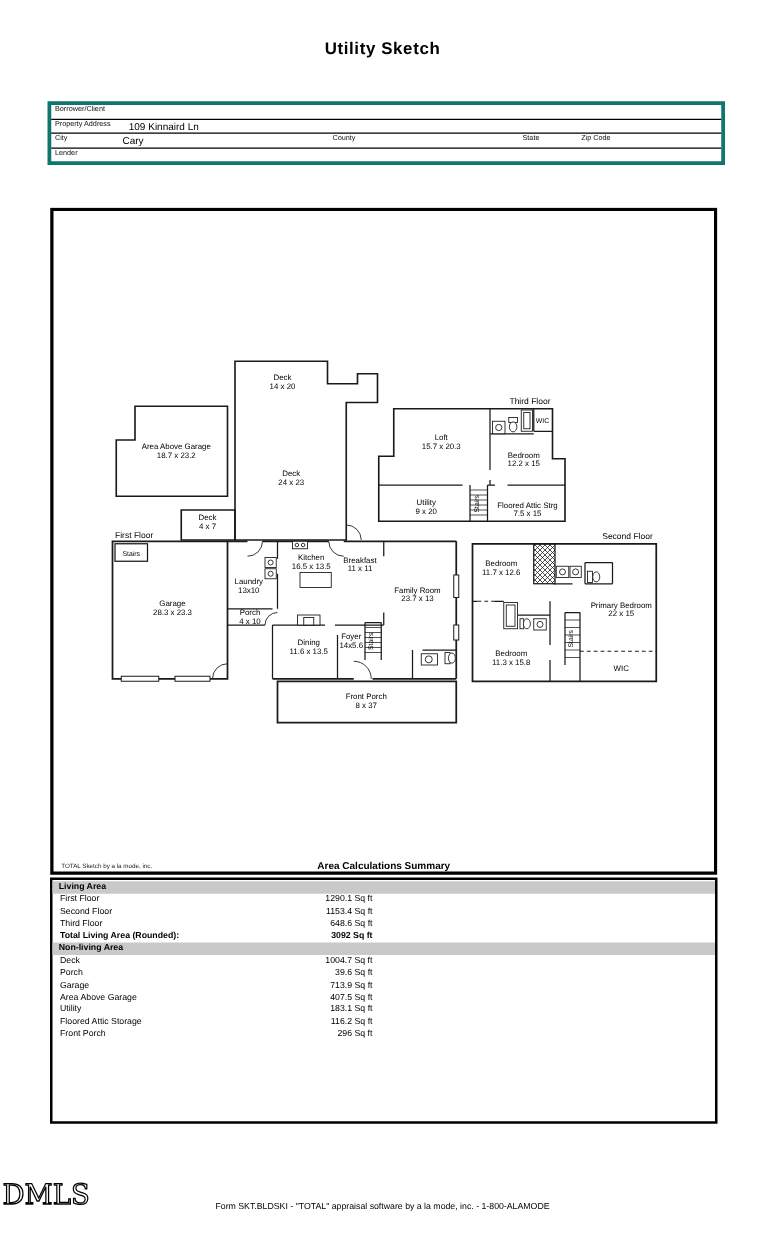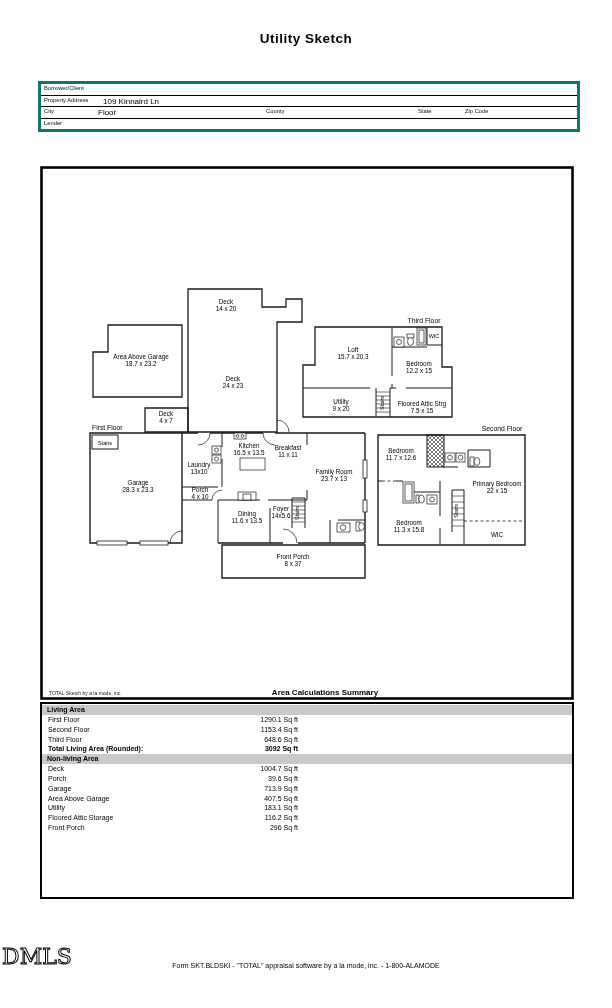--- a/index.html
+++ b/index.html
@@ -7,21 +7,21 @@
   .abs{position:absolute;}
   
   .page-title{left:0;top:31px;width:612px;text-align:center;font-size:13.5px;font-weight:bold;letter-spacing:.5px;}
   
   .form-table{left:38px;top:53px;width:536px;border:3px solid #0f766e;margin-top:28px;}
   .form-row{position:relative;height:10.5px;border-bottom:1px solid #000;}
   .form-row:last-child{border-bottom:none;}
   .flabel{position:absolute;top:1px;left:3px;font-size:5.8px;color:#111;}
   .fvalue{position:absolute;top:1px;font-size:8px;}
   
-  .sketch-box{left:40px;top:166px;width:534px;height:534px;padding-left:36px;}
+  .sketch-box{left:40px;top:166px;width:534px;height:534px;}
   .sketch-box svg{position:absolute;left:0;top:0;}
   .credit{position:absolute;left:9px;bottom:4px;font-size:5px;color:#222;}
   .calc-title{position:absolute;left:0;bottom:3px;width:100%;text-align:center;font-size:8px;font-weight:bold;}
   
   .summary-box{left:40px;top:702px;width:534px;height:197px;border:2px solid #000;box-sizing:border-box;}
   .bar{height:10px;line-height:10px;background:#c9c9c9;font-size:7px;font-weight:bold;padding-left:5px;margin-top:1px;}
   .srow{position:relative;height:9.8px;line-height:9.8px;font-size:7px;}
   .srow .lbl{position:absolute;left:6px;top:0;}
   .srow .val{position:absolute;left:0;top:0;width:256px;text-align:right;}
   .srow.bold{font-weight:bold;}
@@ -41,21 +41,21 @@
 <div class="abs form-table">
   <div class="form-row">
     <span class="flabel">Borrower/Client</span>
   </div>
   <div class="form-row">
     <span class="flabel">Property Address</span>
     <span class="fvalue" style="left:62px;">109 Kinnaird Ln</span>
   </div>
   <div class="form-row">
     <span class="flabel">City</span>
-    <span class="fvalue" style="left:57px;">Floor</span>
+    <span class="fvalue" style="left:57px;">Cary</span>
     <span class="flabel" style="left:225px;">County</span>
     <span class="flabel" style="left:377px;">State</span>
     <span class="flabel" style="left:424px;">Zip Code</span>
   </div>
   <div class="form-row">
     <span class="flabel">Lender</span>
   </div>
 </div>
 
 <div class="abs sketch-box">

